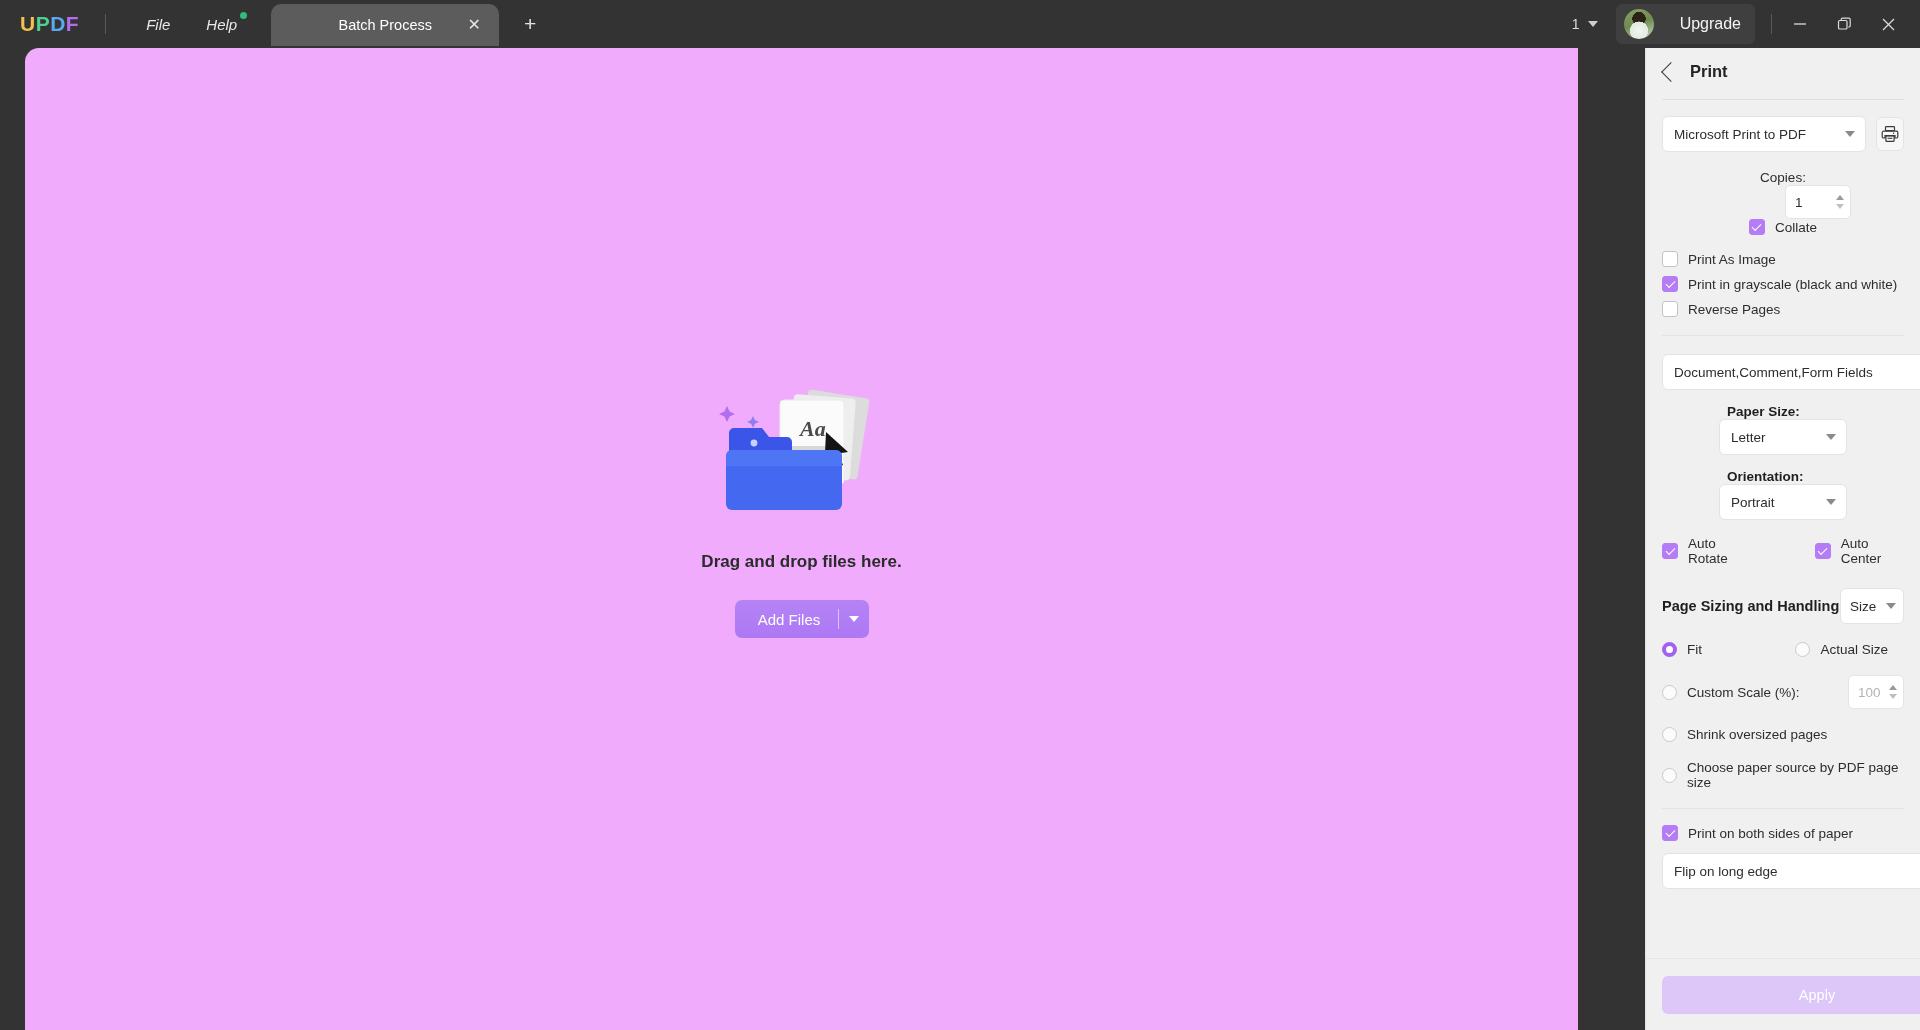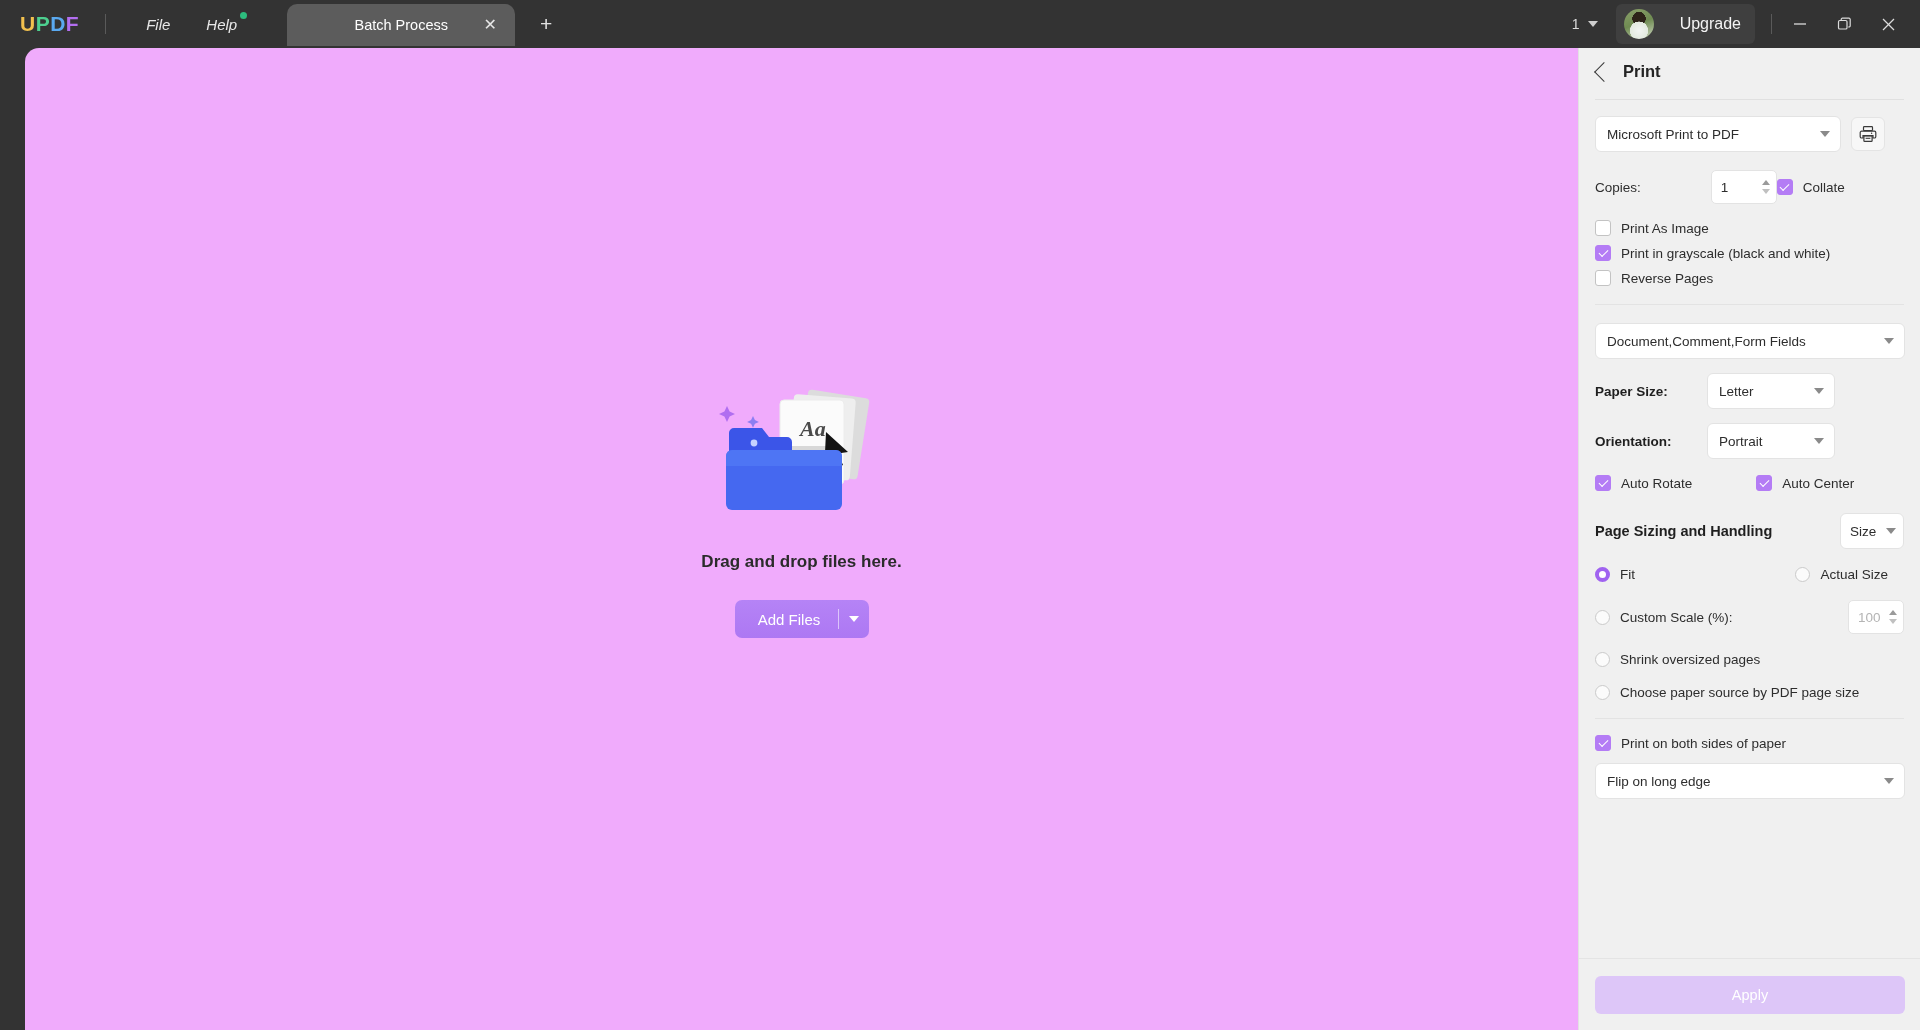--- a/index.html
+++ b/index.html
@@ -38,21 +38,21 @@
     color: #e8e8e8; font-size: 15px;
     padding: 6px 18px;
     position: relative; cursor: default; font-style: italic;
   }
   .dot-badge {
     position: absolute; top: 2px; right: 8px;
     width: 7px; height: 7px; border-radius: 50%;
     background: #2dbd7e;
   }
 
-  .tabs { display: flex; align-items: flex-end; height: 44px; margin-left: 32px; }
+  .tabs { display: flex; align-items: flex-end; height: 44px; margin-left: 16px; }
   .tab {
     width: 228px; height: 42px;
     background: #5c5c5c;
     border-radius: 10px 10px 0 0;
     display: flex; align-items: center; justify-content: center;
     position: relative;
     color: #ffffff; font-size: 14.5px;
   }
   .tab-close {
     position: absolute; right: 16px; top: 50%;
@@ -147,21 +147,21 @@
   .caret-w {
     width: 0; height: 0;
     border-left: 5px solid transparent;
     border-right: 5px solid transparent;
     border-top: 6px solid #ffffff;
   }
 
   
   .panel {
     position: absolute; right: 0; top: 0;
-    width: 342px; height: 982px;
+    width: 275px; height: 982px;
     background: #f0f0f0;
     border-left: 1px solid #e2e2e2;
     border-radius: 0 0 0 0;
   }
   .panel-head {
     display: flex; align-items: center; gap: 12px;
     padding: 14px 0 14px 16px;
   }
   .back-chev {
     width: 14px; height: 14px;
@@ -195,21 +195,21 @@
 
   .printer-row { display: flex; align-items: center; gap: 10px; margin-top: 16px; }
   .printer-row .sel { width: 246px; }
   .printer-btn {
     width: 34px; height: 34px;
     background: #f7f7f7; border: 1px solid #e4e4e4;
     border-radius: 6px;
     display: flex; align-items: center; justify-content: center;
   }
 
-  .copies-row { display: flex; align-items: center; margin-top: 18px; }
+  .copies-row { display: flex; align-items: center; margin-top: 18px; flex-direction: column; }
   .copies-label { font-size: 13.5px; color: #2d2d2d; }
   .spin {
     margin-left: 70px;
     width: 66px; height: 34px;
     background: #ffffff; border: 1px solid #e3e3e3; border-radius: 5px;
     display: flex; align-items: center;
     padding: 0 4px 0 9px;
     font-size: 13.5px; color: #2d2d2d;
   }
   .spin.dim { color: #b4b4b4; }
@@ -244,21 +244,21 @@
   }
 
   .collate { }
 
   .opt-group { margin-top: 16px; display: flex; flex-direction: column; gap: 9px; }
 
   .hr2 { height: 1px; background: #e3e3e3; margin: 18px 0 0 0; }
 
   .sel-wide { width: 310px; margin-top: 18px; }
 
-  .lbl-row { display: flex; align-items: center; margin-top: 14px; }
+  .lbl-row { display: flex; align-items: center; margin-top: 14px; flex-direction: column; }
   .lbl-b { font-size: 13.5px; font-weight: bold; color: #1f1f1f; width: 112px; }
   .lbl-row .sel { width: 128px; }
 
   .auto-row { display: flex; align-items: center; margin-top: 16px; }
   .auto-row .cbx-line:nth-child(2) { margin-left: 64px; }
 
   .psh-row { display: flex; align-items: center; margin-top: 22px; }
   .psh-title { font-size: 14.5px; font-weight: bold; color: #1f1f1f; flex: 1; }
   .psh-row .sel { width: 64px; padding: 0 7px 0 9px; align-items: center; }
 

